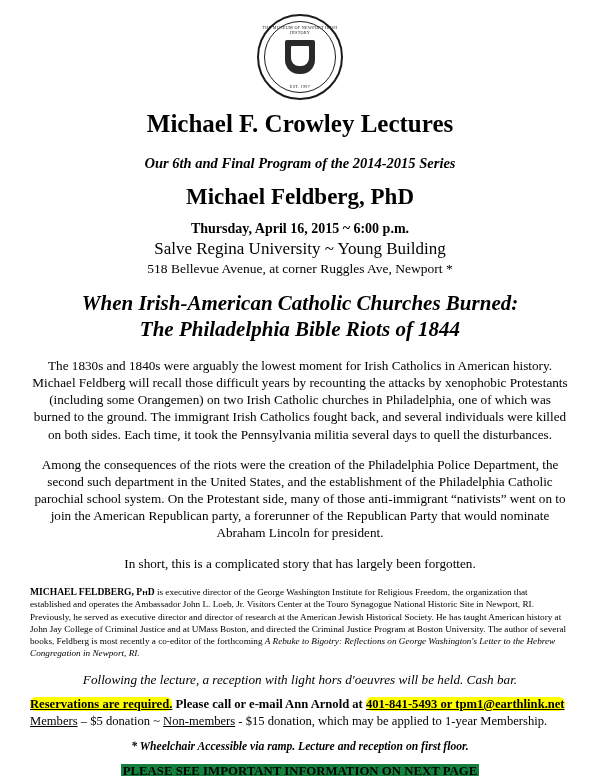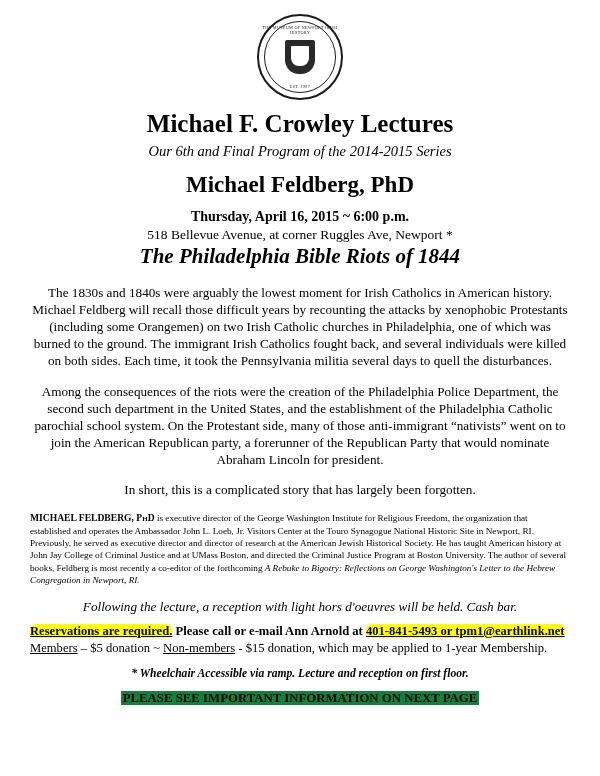--- a/index.html
+++ b/index.html
@@ -77,21 +77,22 @@
   .ctr { text-align: center; }
   .h-series {
     font-size: 25px;
     font-weight: bold;
     margin-top: 10px;
     line-height: 1.1;
   }
   .h-subseries {
     font-size: 14.5px;
     font-style: italic;
-    margin-top: 5px;
+    margin-top: 17px;
+    font-weight: bold;
   }
   .h-speaker {
     font-size: 23px;
     font-weight: bold;
     margin-top: 12px;
   }
   .h-date {
     font-size: 14px;
     font-weight: bold;
     margin-top: 11px;
@@ -192,22 +193,24 @@
       <div class="seal-top-text">THE MUSEUM OF NEWPORT IRISH HISTORY</div>
       <div class="shield"></div>
       <div class="seal-bottom-text">EST. 1997</div>
     </div>
   </div>
 
   <div class="ctr h-series">Michael F. Crowley Lectures</div>
   <div class="ctr h-subseries">Our 6th and Final Program of the 2014-2015 Series</div>
   <div class="ctr h-speaker">Michael Feldberg, PhD</div>
   <div class="ctr h-date">Thursday, April 16, 2015 ~ 6:00 p.m.</div>
+  <div class="ctr h-venue">Salve Regina University ~ Young Building</div>
   <div class="ctr h-address">518 Bellevue Avenue, at corner Ruggles Ave, Newport *</div>
 
+  <div class="ctr h-title1">When Irish-American Catholic Churches Burned:</div>
   <div class="ctr h-title2">The Philadelphia Bible Riots of 1844</div>
 
   <div class="body-p first">The 1830s and 1840s were arguably the lowest moment for Irish Catholics in American history. Michael Feldberg will recall those difficult years by recounting the attacks by xenophobic Protestants (including some Orangemen) on two Irish Catholic churches in Philadelphia, one of which was burned to the ground. The immigrant Irish Catholics fought back, and several individuals were killed on both sides. Each time, it took the Pennsylvania militia several days to quell the disturbances.</div>
   <div class="body-p">Among the consequences of the riots were the creation of the Philadelphia Police Department, the second such department in the United States, and the establishment of the Philadelphia Catholic parochial school system. On the Protestant side, many of those anti-immigrant “nativists” went on to join the American Republican party, a forerunner of the Republican Party that would nominate Abraham Lincoln for president.</div>
   <div class="body-p">In short, this is a complicated story that has largely been forgotten.</div>
 
   <div class="bio">
     <span class="nm">MICHAEL FELDBERG, PhD</span>
     <span>is executive director of the George Washington Institute for Religious Freedom, the organization that established and operates the Ambassador John L. Loeb, Jr. Visitors Center at the Touro Synagogue National Historic Site in Newport, RI. Previously, he served as executive director and director of research at the American Jewish Historical Society. He has taught American history at John Jay College of Criminal Justice and at UMass Boston, and directed the Criminal Justice Program at Boston University. The author of several books, Feldberg is most recently a co-editor of the forthcoming</span>
     <span class="ital">A Rebuke to Bigotry: Reflections on George Washington's Letter to the Hebrew Congregation in Newport, RI.</span>

